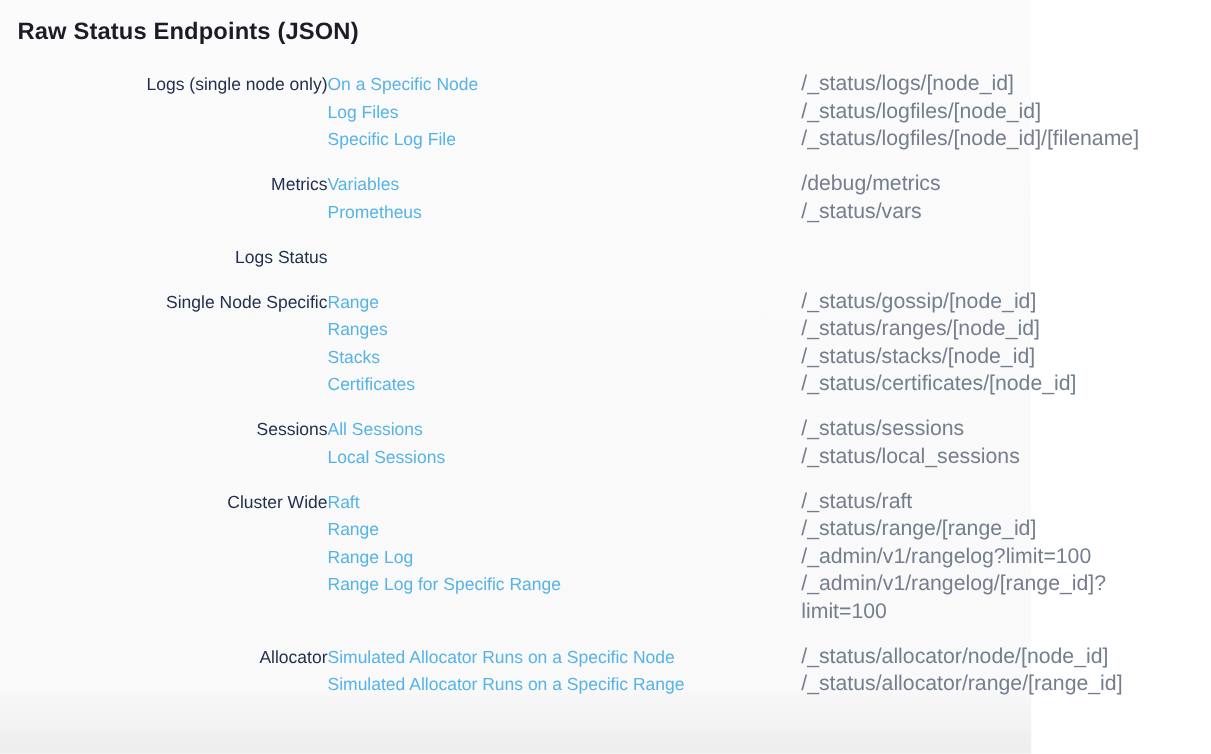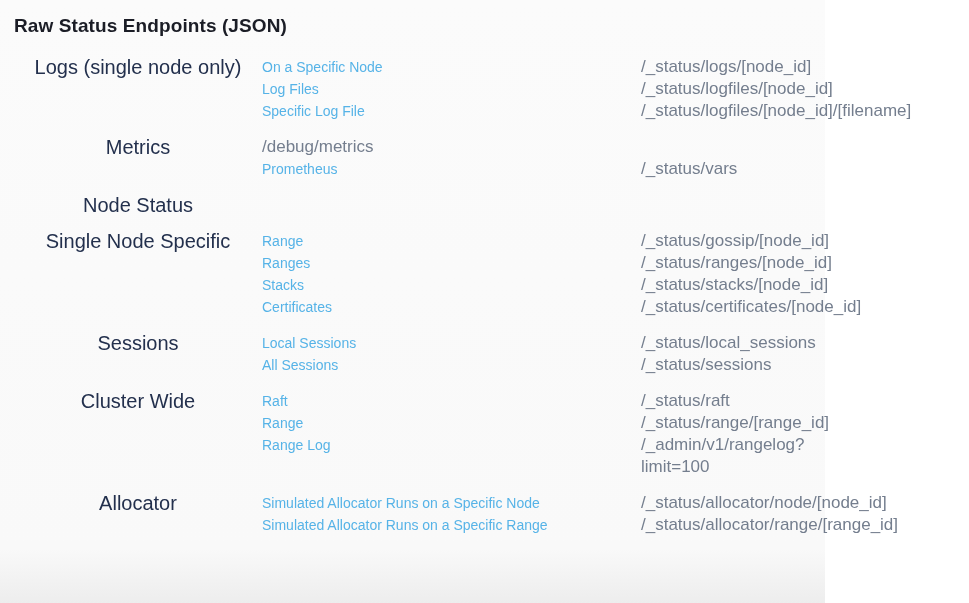--- a/index.html
+++ b/index.html
@@ -23,22 +23,22 @@
   }
   .endpoints-table {
     margin-top: 17px;
   }
   .group {
     display: grid;
     grid-template-columns: 248px 1fr;
     margin-bottom: 14px;
   }
   .cat {
-    text-align: center;
-    font-size: 20px;
+    text-align: right;
+    font-size: 14px;
     line-height: 22px;
     color: #23304d;
   }
   .row {
     display: grid;
     grid-template-columns: 379px 1fr;
   }
   .link {
     font-size: 14px;
     line-height: 22px;
@@ -76,32 +76,33 @@
     <a class="link" href="#">Specific Log File</a>
     <div class="path">/_status/logfiles/[node_id]/[filename]</div>
   </div>
 </div>
   </div>
 
   <div class="group">
     <div class="cat">Metrics</div>
     <div class="rows">
   <div class="row">
+    <a class="link" href="#">Variables</a>
     <div class="path">/debug/metrics</div>
   </div>
 
   <div class="row">
     <a class="link" href="#">Prometheus</a>
     <div class="path">/_status/vars</div>
   </div>
 </div>
   </div>
 
   <div class="group">
-    <div class="cat">Node Status</div>
+    <div class="cat">Logs Status</div>
   </div>
 
   <div class="group">
     <div class="cat">Single Node Specific</div>
     <div class="rows">
   <div class="row">
     <a class="link" href="#">Range</a>
     <div class="path">/_status/gossip/[node_id]</div>
   </div>
 
@@ -119,27 +120,27 @@
     <a class="link" href="#">Certificates</a>
     <div class="path">/_status/certificates/[node_id]</div>
   </div>
 </div>
   </div>
 
   <div class="group">
     <div class="cat">Sessions</div>
     <div class="rows">
   <div class="row">
-    <a class="link" href="#">Local Sessions</a>
-    <div class="path">/_status/local_sessions</div>
+    <a class="link" href="#">All Sessions</a>
+    <div class="path">/_status/sessions</div>
   </div>
 
   <div class="row">
-    <a class="link" href="#">All Sessions</a>
-    <div class="path">/_status/sessions</div>
+    <a class="link" href="#">Local Sessions</a>
+    <div class="path">/_status/local_sessions</div>
   </div>
 </div>
   </div>
 
   <div class="group">
     <div class="cat">Cluster Wide</div>
     <div class="rows">
   <div class="row">
     <a class="link" href="#">Raft</a>
     <div class="path">/_status/raft</div>
@@ -148,20 +149,24 @@
   <div class="row">
     <a class="link" href="#">Range</a>
     <div class="path">/_status/range/[range_id]</div>
   </div>
 
   <div class="row">
     <a class="link" href="#">Range Log</a>
     <div class="path">/_admin/v1/rangelog?limit=100</div>
   </div>
 
+  <div class="row">
+    <a class="link" href="#">Range Log for Specific Range</a>
+    <div class="path">/_admin/v1/rangelog/[range_id]?limit=100</div>
+  </div>
 </div>
   </div>
 
   <div class="group">
     <div class="cat">Allocator</div>
     <div class="rows">
   <div class="row">
     <a class="link" href="#">Simulated Allocator Runs on a Specific Node</a>
     <div class="path">/_status/allocator/node/[node_id]</div>
   </div>

